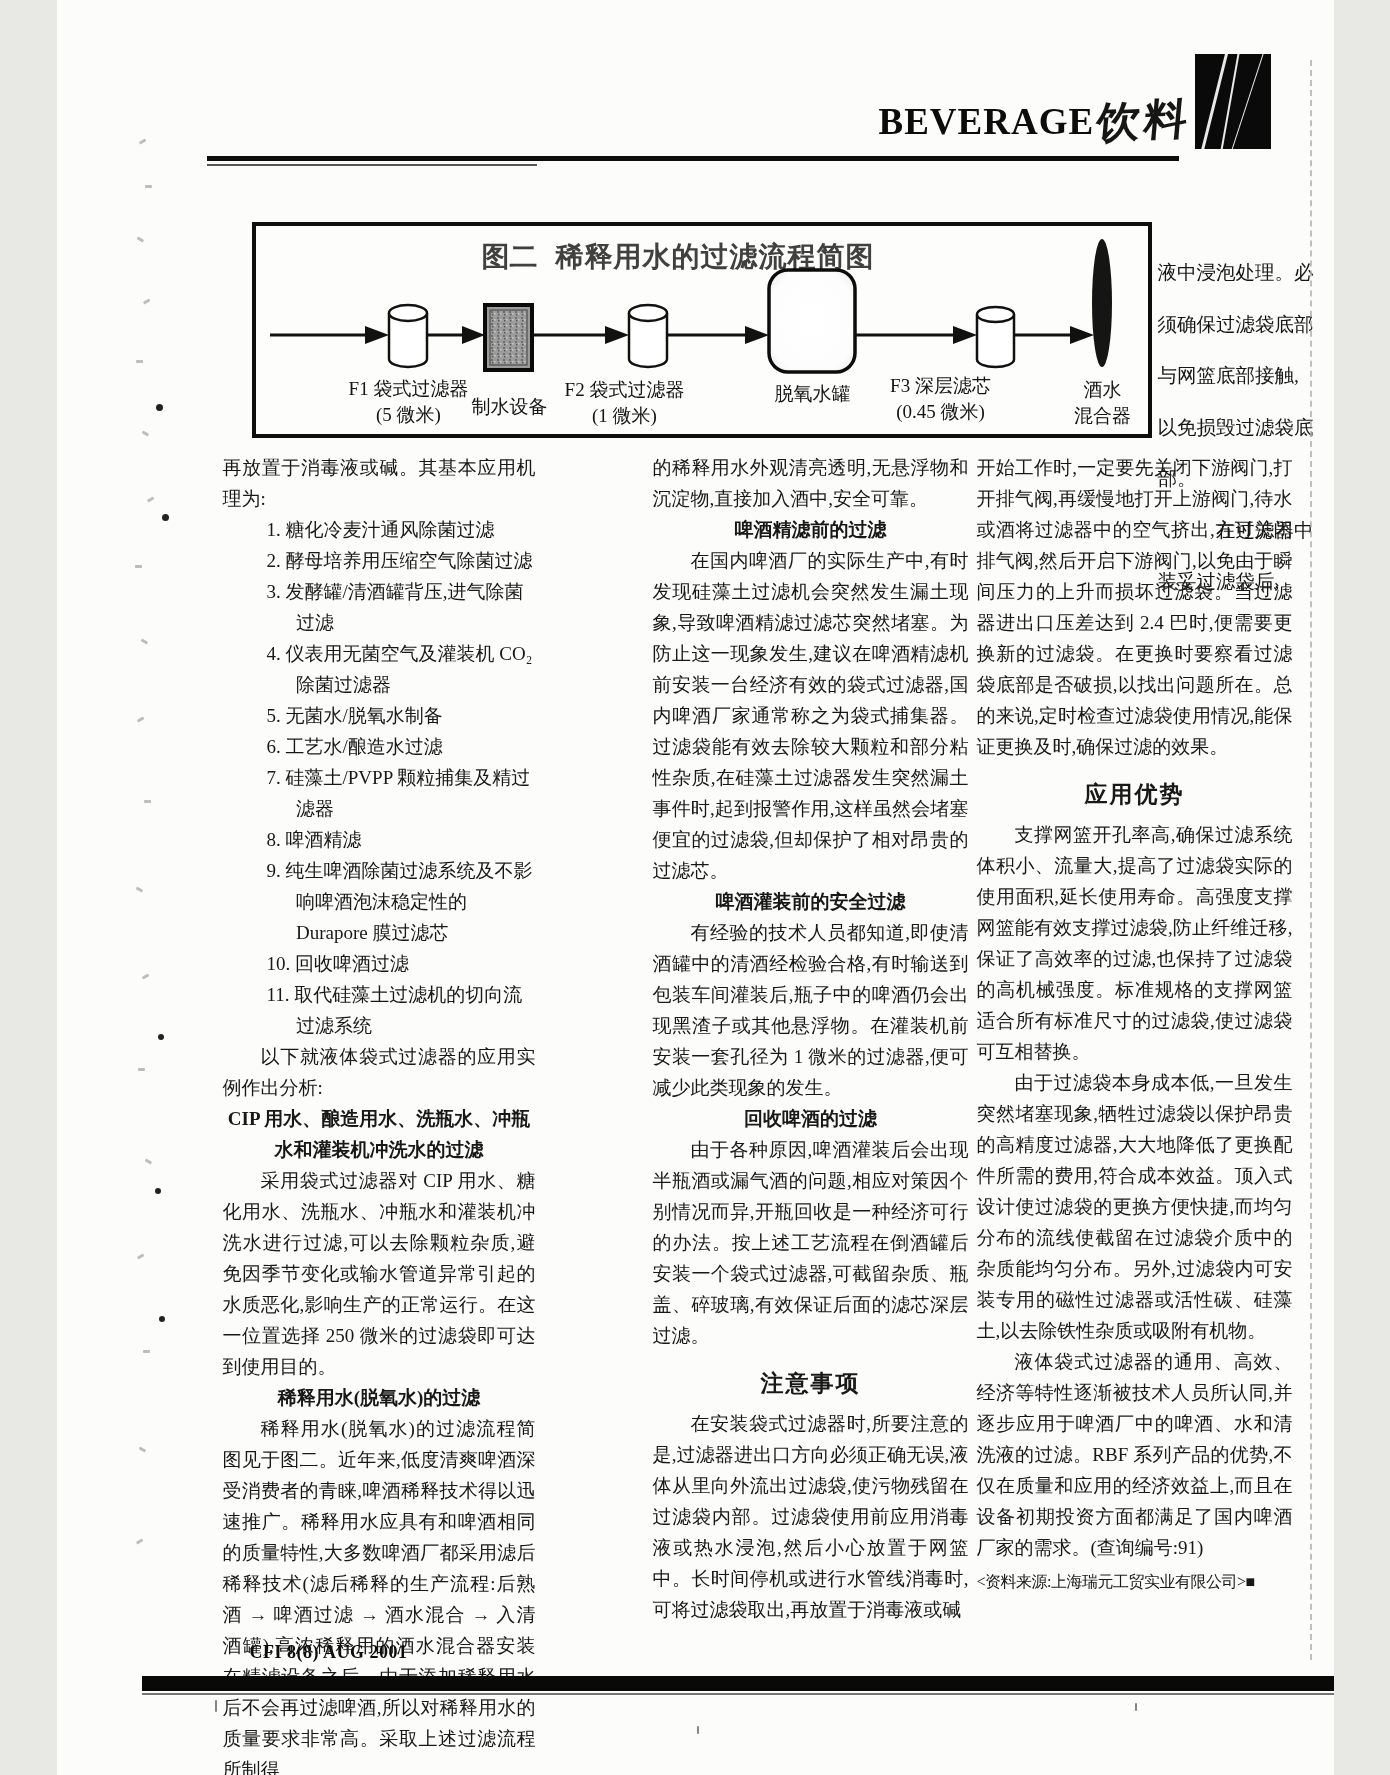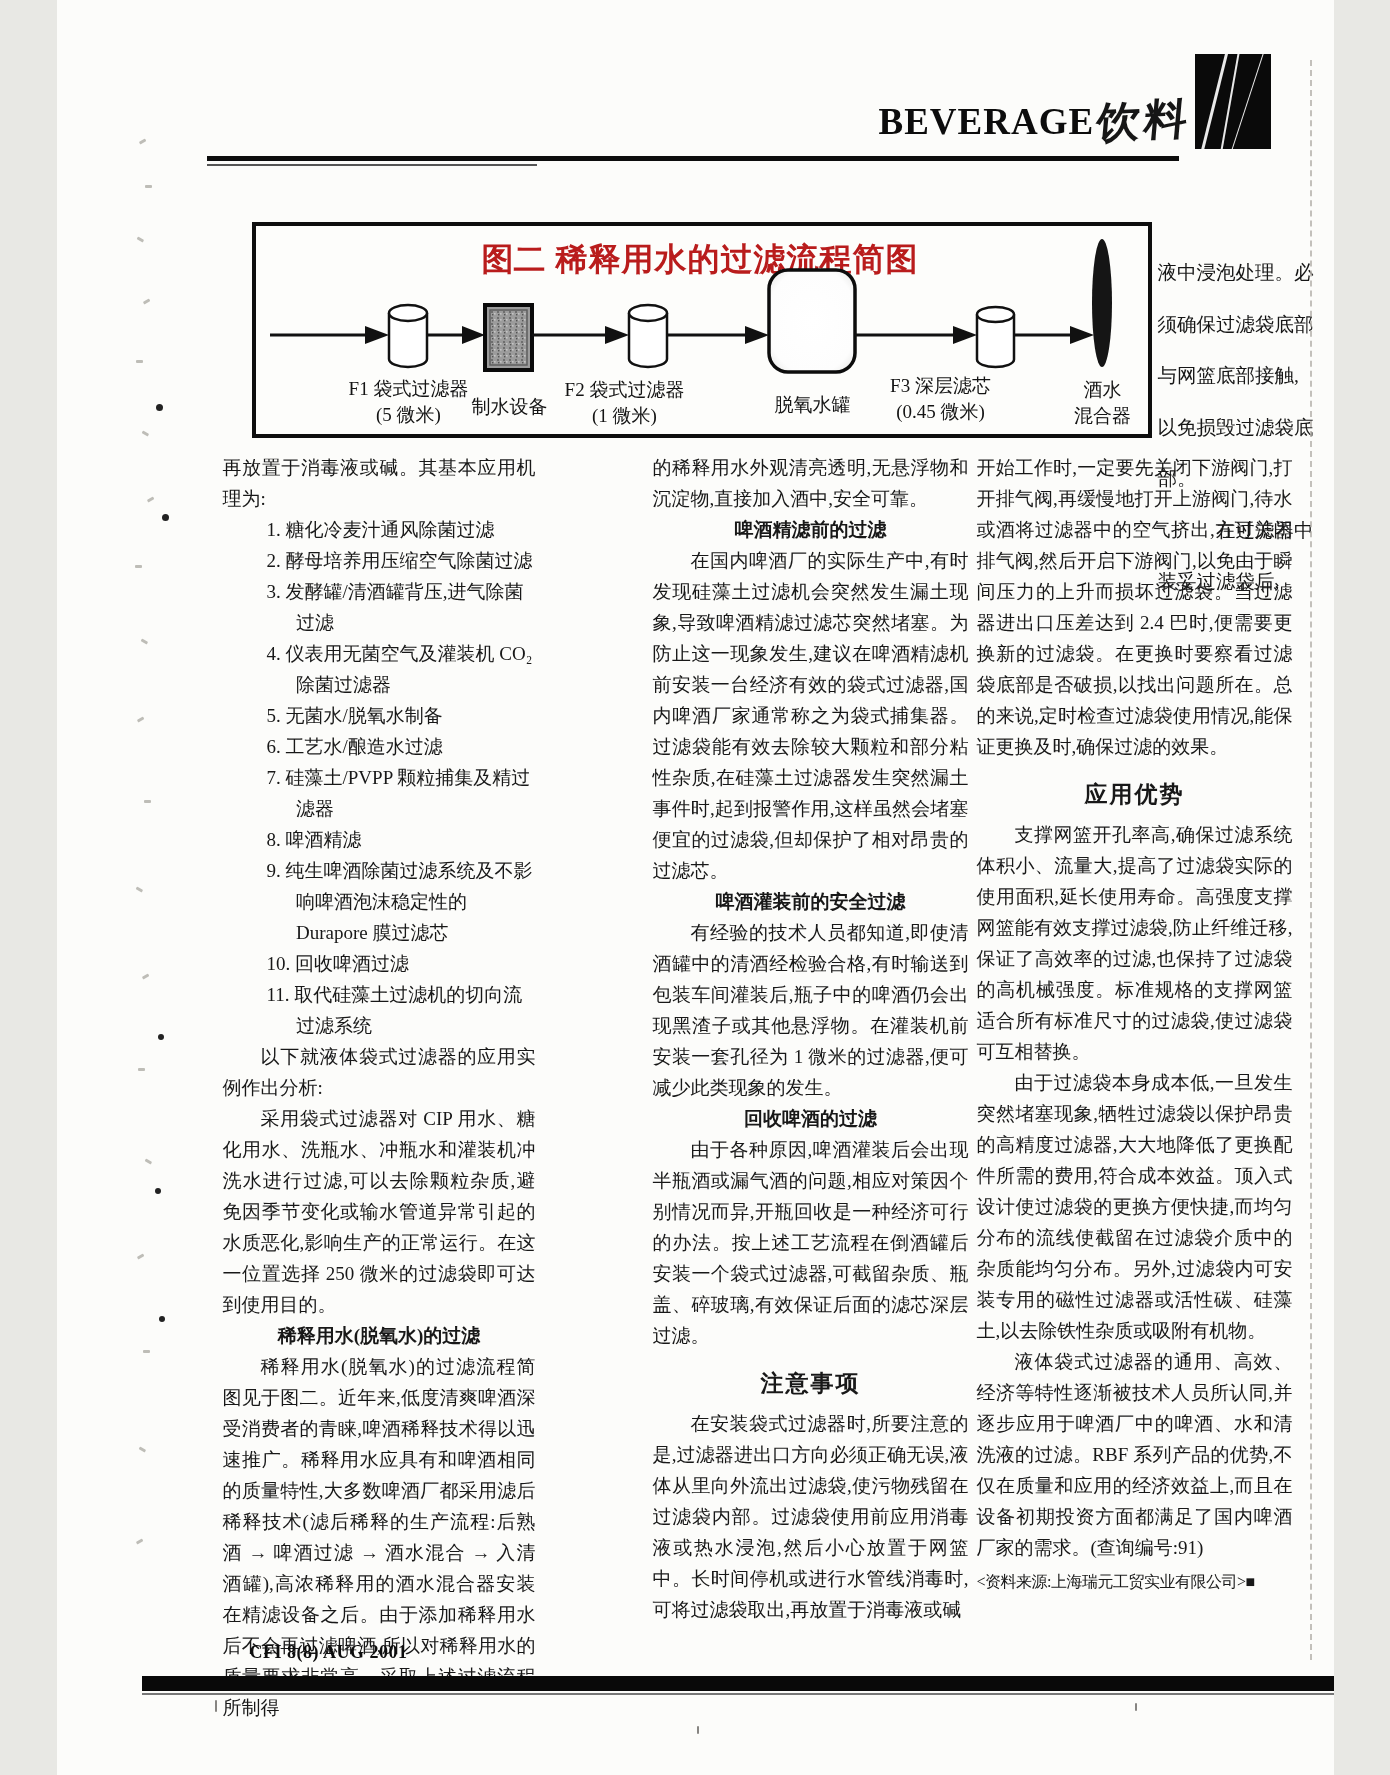--- a/index.html
+++ b/index.html
@@ -25,21 +25,21 @@
   .header-rule2{position:absolute;left:150px;top:164px;width:330px;height:2px;background:#555;}
   .corner-photo{position:absolute;left:1138px;top:54px;width:76px;height:95px;background:#0a0a0a;overflow:hidden;}
   .corner-photo .streak{position:absolute;background:#e9e9e9;width:3px;height:120%;top:-10%;}
   
   .figure-box{
     position:absolute;left:195px;top:222px;width:900px;height:216px;
     border:4px solid #0e0e0e;background:#fdfdfb;
   }
   .fig-label{
     position:absolute;font-family:"Liberation Sans","DejaVu Sans",sans-serif;
-    font-weight:bold;font-size:32px;color:#b91c1c;
+    font-weight:bold;font-size:28px;color:#404040;
   }
   .fig-svg{position:absolute;left:0;top:0;}
   .comp-label{
     position:absolute;text-align:center;font-size:19px;line-height:26px;color:#141414;
   }
   .comp-label .nm{display:block;}
   .comp-label .sub{display:block;}
   
   .side-text{
     position:absolute;left:1101px;top:237px;width:172px;
@@ -162,21 +162,21 @@
     <span class="nm">F1 袋式过滤器</span>
     <span class="sub">(5 微米)</span>
   </div>
   <div class="comp-label" style="left:395px;top:394px;width:116px;">
     <span class="nm">制水设备</span>
   </div>
   <div class="comp-label" style="left:470px;top:377px;width:196px;">
     <span class="nm">F2 袋式过滤器</span>
     <span class="sub">(1 微米)</span>
   </div>
-  <div class="comp-label" style="left:708px;top:392px;width:96px;">
+  <div class="comp-label" style="left:708px;top:381px;width:96px;">
     <span class="nm">脱氧水罐</span>
   </div>
   <div class="comp-label" style="left:788px;top:373px;width:192px;">
     <span class="nm">F3 深层滤芯</span>
     <span class="sub">(0.45 微米)</span>
   </div>
   <div class="comp-label" style="left:1004px;top:377px;width:84px;">
     <span class="nm">酒水</span>
     <span class="sub">混合器</span>
   </div>
@@ -198,20 +198,21 @@
       <div class="blk li">3. 发酵罐/清酒罐背压,进气除菌过滤</div>
       <div class="blk li">4. 仪表用无菌空气及灌装机 CO₂ 除菌过滤器</div>
       <div class="blk li">5. 无菌水/脱氧水制备</div>
       <div class="blk li">6. 工艺水/酿造水过滤</div>
       <div class="blk li">7. 硅藻土/PVPP 颗粒捕集及精过滤器</div>
       <div class="blk li">8. 啤酒精滤</div>
       <div class="blk li">9. 纯生啤酒除菌过滤系统及不影响啤酒泡沫稳定性的 Durapore 膜过滤芯</div>
       <div class="blk li">10. 回收啤酒过滤</div>
       <div class="blk li">11. 取代硅藻土过滤机的切向流过滤系统</div>
       <div class="blk p">以下就液体袋式过滤器的应用实例作出分析:</div>
+      <div class="blk h">CIP 用水、酿造用水、洗瓶水、冲瓶水和灌装机冲洗水的过滤</div>
       <div class="blk p">采用袋式过滤器对 CIP 用水、糖化用水、洗瓶水、冲瓶水和灌装机冲洗水进行过滤,可以去除颗粒杂质,避免因季节变化或输水管道异常引起的水质恶化,影响生产的正常运行。在这一位置选择 250 微米的过滤袋即可达到使用目的。</div>
       <div class="blk h">稀释用水(脱氧水)的过滤</div>
       <div class="blk p">稀释用水(脱氧水)的过滤流程简图见于图二。近年来,低度清爽啤酒深受消费者的青睐,啤酒稀释技术得以迅速推广。稀释用水应具有和啤酒相同的质量特性,大多数啤酒厂都采用滤后稀释技术(滤后稀释的生产流程:后熟酒 → 啤酒过滤 → 酒水混合 → 入清酒罐),高浓稀释用的酒水混合器安装在精滤设备之后。由于添加稀释用水后不会再过滤啤酒,所以对稀释用水的质量要求非常高。采取上述过滤流程所制得</div>
     </div>
   <div class="col col-mid">
       <div class="blk cont">的稀释用水外观清亮透明,无悬浮物和沉淀物,直接加入酒中,安全可靠。</div>
       <div class="blk h">啤酒精滤前的过滤</div>
       <div class="blk p">在国内啤酒厂的实际生产中,有时发现硅藻土过滤机会突然发生漏土现象,导致啤酒精滤过滤芯突然堵塞。为防止这一现象发生,建议在啤酒精滤机前安装一台经济有效的袋式过滤器,国内啤酒厂家通常称之为袋式捕集器。过滤袋能有效去除较大颗粒和部分粘性杂质,在硅藻土过滤器发生突然漏土事件时,起到报警作用,这样虽然会堵塞便宜的过滤袋,但却保护了相对昂贵的过滤芯。</div>
       <div class="blk h">啤酒灌装前的安全过滤</div>
       <div class="blk p">有经验的技术人员都知道,即使清酒罐中的清酒经检验合格,有时输送到包装车间灌装后,瓶子中的啤酒仍会出现黑渣子或其他悬浮物。在灌装机前安装一套孔径为 1 微米的过滤器,便可减少此类现象的发生。</div>

